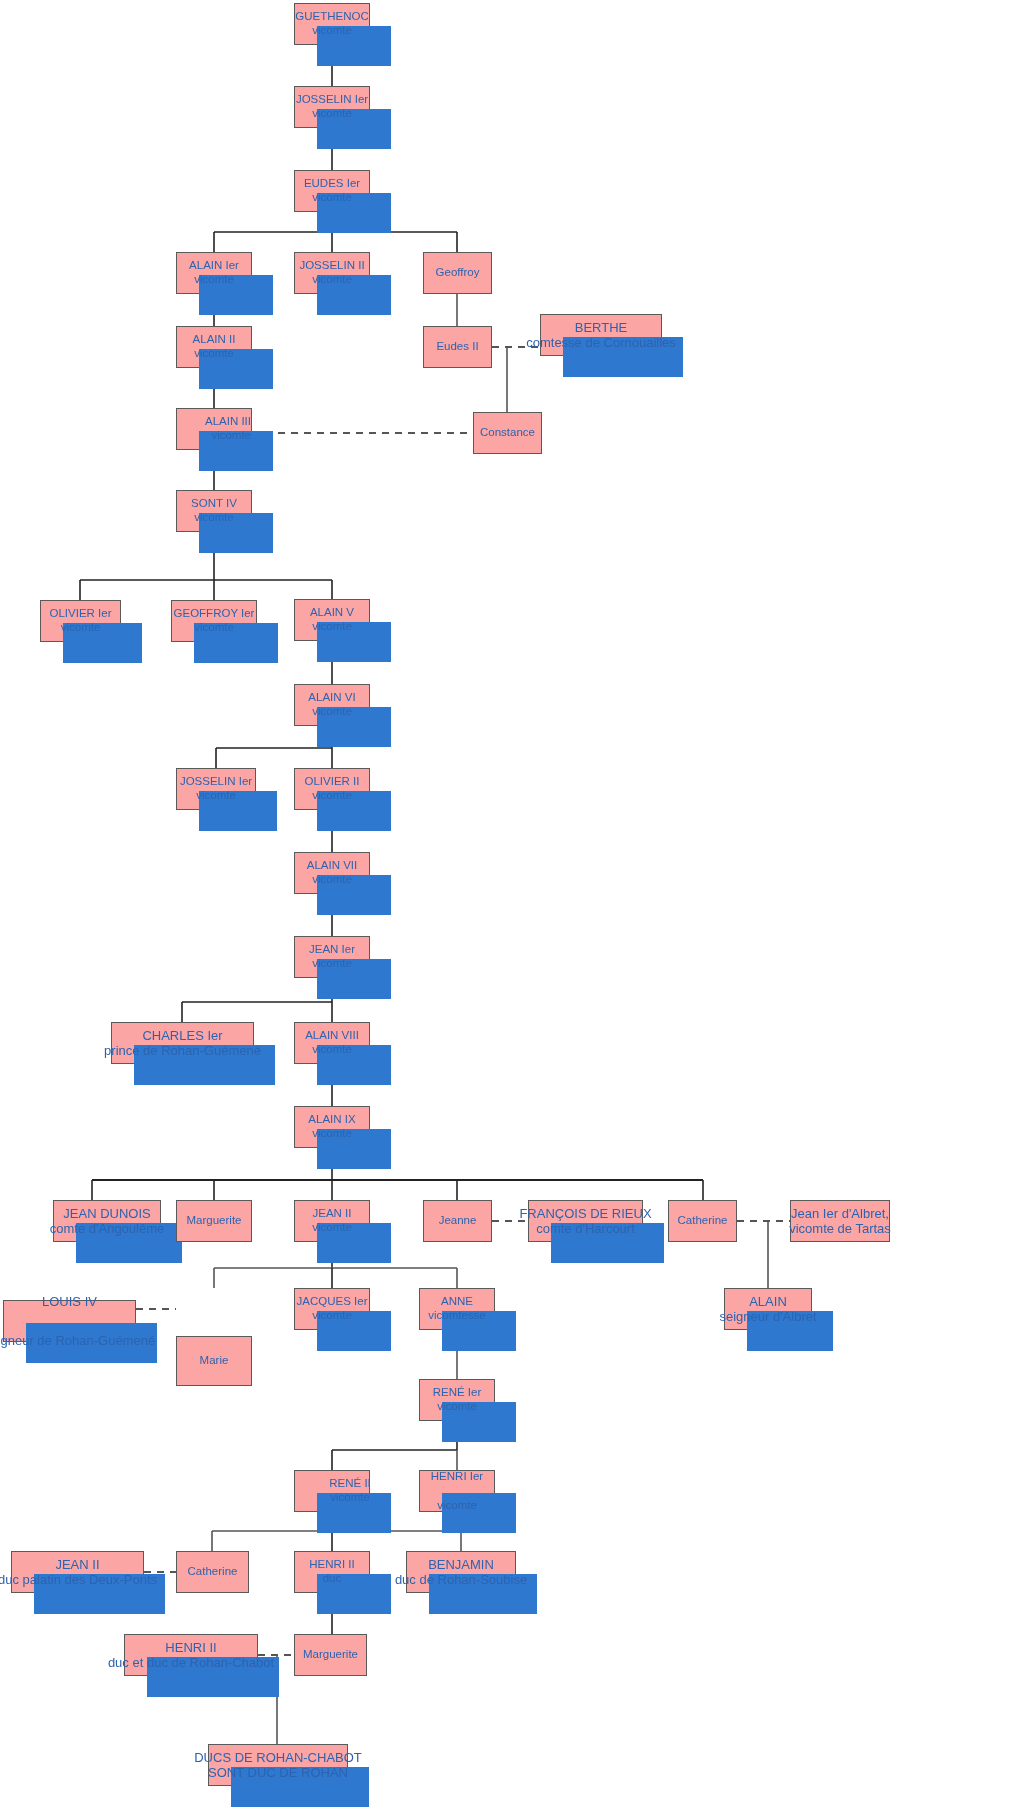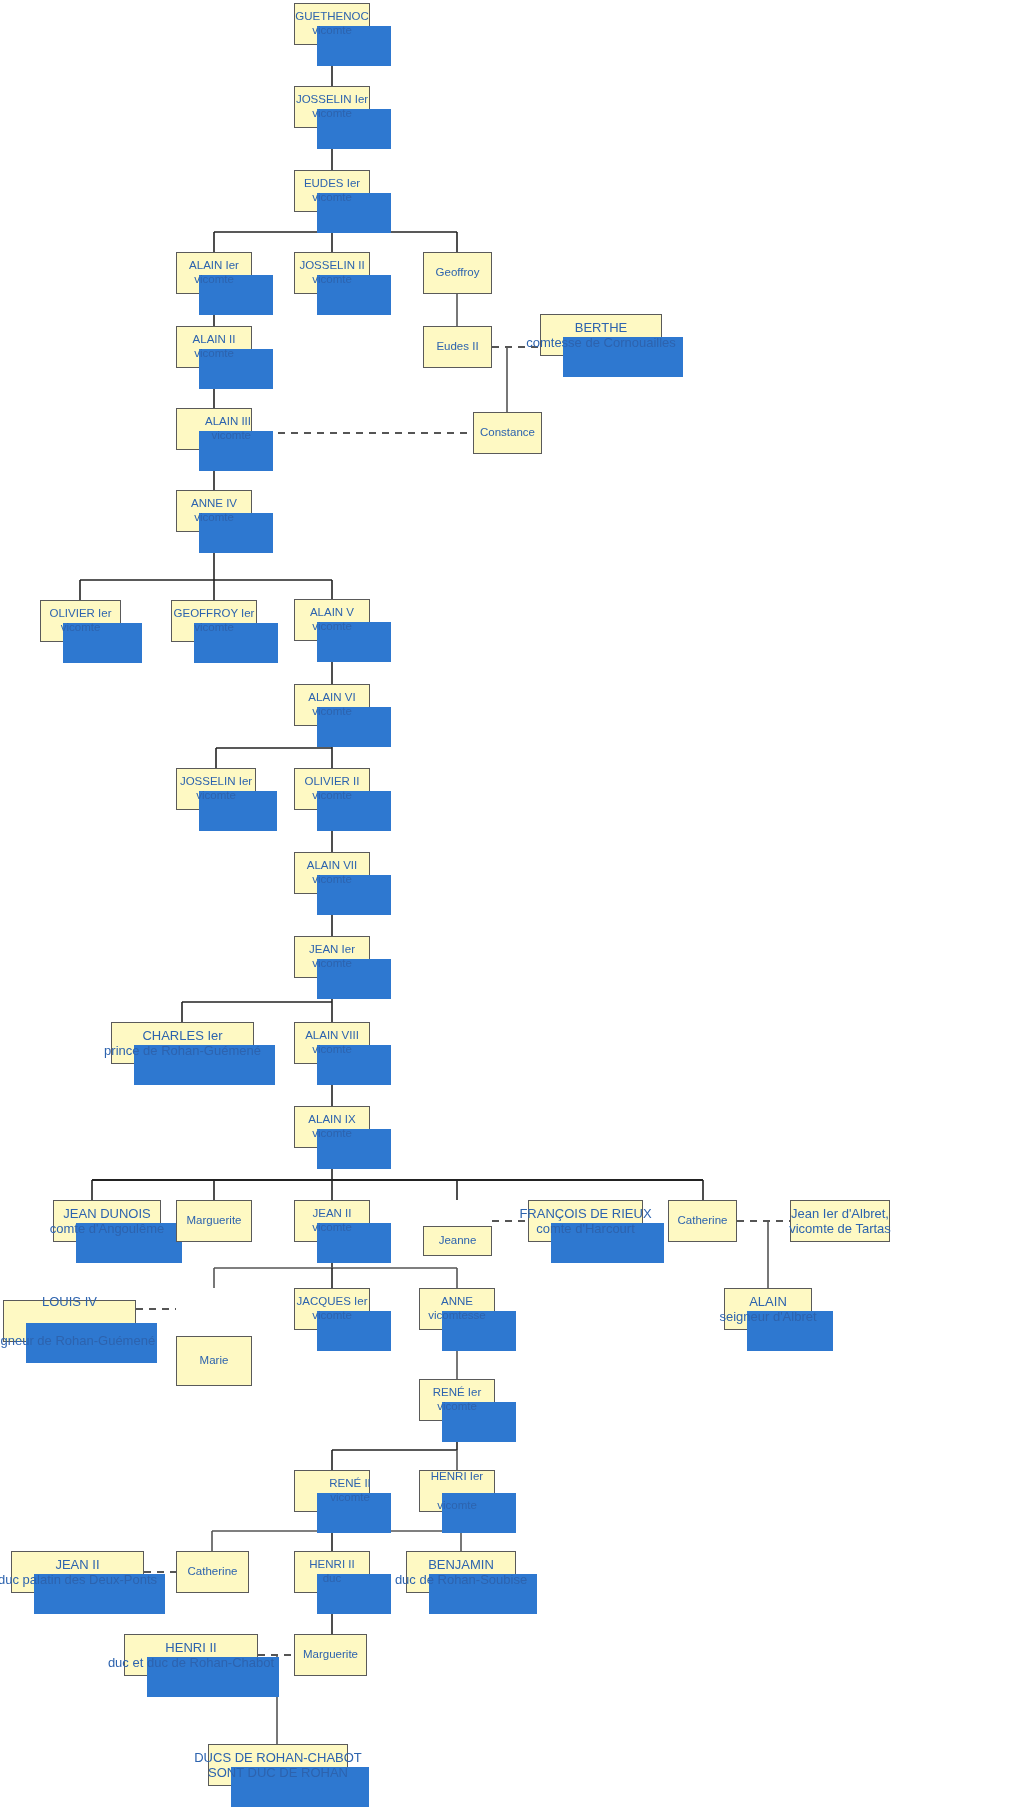--- a/index.html
+++ b/index.html
@@ -18,21 +18,21 @@
   
   #lines {
     position: absolute;
     left: 0; top: 0;
     width: 1022px; height: 1817px;
     pointer-events: none;
   }
   
   .node {
     position: absolute;
-    background: #fef9c3;
+    background: #fca5a5;
     border: 1.6px solid #5a5a5a;
     color: #2d63ae;
     display: flex;
     flex-direction: column;
     align-items: center;
     justify-content: center;
     text-align: center;
     line-height: 1.18;
     z-index: 5;
   }
@@ -184,21 +184,21 @@
         <span class="l2">comtesse de Cornouailles</span>
       </div>
       <div class="node sm shadow" style="left: 176px; top: 408px; width: 76px; height: 42px; align-items: flex-end;">
         <span class="l1">ALAIN III</span>
         <span class="l2">vicomte</span>
       </div>
       <div class="node sm" style="left: 473px; top: 412px; width: 69px; height: 42px;">
         <span class="l1">Constance</span>
       </div>
       <div class="node sm shadow" style="left: 176px; top: 490px; width: 76px; height: 42px;">
-        <span class="l1">ANNE IV</span>
+        <span class="l1">SONT IV</span>
         <span class="l2">vicomte</span>
       </div>
       <div class="node sm shadow" style="left: 40px; top: 600px; width: 81px; height: 42px;">
         <span class="l1">OLIVIER Ier</span>
         <span class="l2">vicomte</span>
       </div>
       <div class="node sm shadow" style="left: 171px; top: 600px; width: 86px; height: 42px;">
         <span class="l1">GEOFFROY Ier</span>
         <span class="l2">vicomte</span>
       </div>
@@ -242,21 +242,21 @@
         <span class="l1">JEAN DUNOIS</span>
         <span class="l2">comte d'Angoulême</span>
       </div>
       <div class="node sm" style="left: 176px; top: 1200px; width: 76px; height: 42px;">
         <span class="l1">Marguerite</span>
       </div>
       <div class="node sm shadow" style="left: 294px; top: 1200px; width: 76px; height: 42px;">
         <span class="l1">JEAN II</span>
         <span class="l2">vicomte</span>
       </div>
-      <div class="node sm" style="left: 423px; top: 1200px; width: 69px; height: 30px; margin-top: 26px;">
+      <div class="node sm" style="left: 423px; top: 1200px; width: 69px; height: 42px;">
         <span class="l1">Jeanne</span>
       </div>
       <div class="node xs shadow" style="left: 528px; top: 1200px; width: 115px; height: 42px;">
         <span class="l1">FRANÇOIS DE RIEUX</span>
         <span class="l2">comte d'Harcourt</span>
       </div>
       <div class="node sm" style="left: 668px; top: 1200px; width: 69px; height: 42px;">
         <span class="l1">Catherine</span>
       </div>
       <div class="node xs" style="left: 790px; top: 1200px; width: 100px; height: 42px;">

